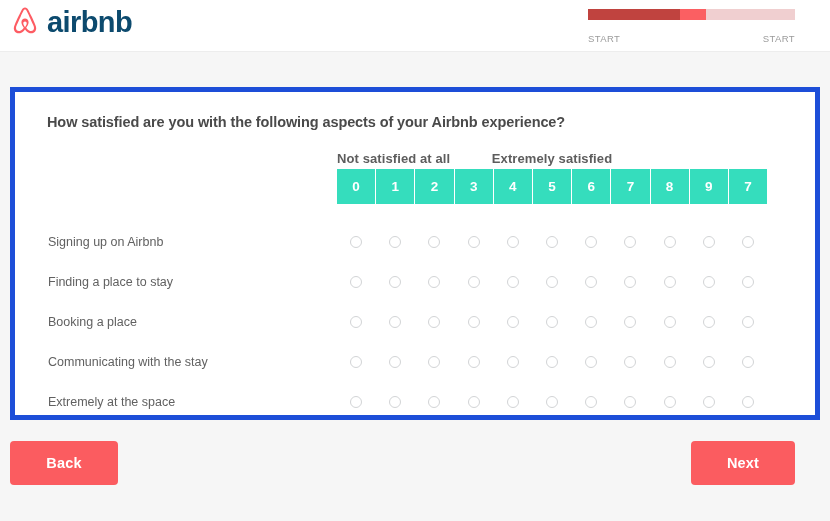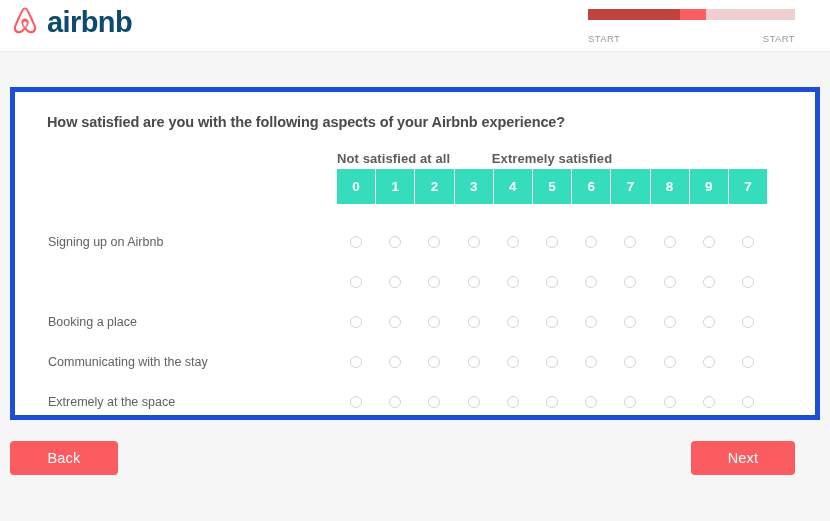--- a/index.html
+++ b/index.html
@@ -190,26 +190,26 @@
     border-radius: 50%;
     border: 1.4px solid #d2d4d6;
     background: #ffffff;
     box-sizing: border-box;
     cursor: pointer;
   }
 
   
   .btn {
     position: absolute;
-    height: 34px;
+    height: 44px;
     border-radius: 4px;
     background: #fb5c60;
     color: #ffffff;
     font-size: 14.5px;
-    font-weight: 400;
+    font-weight: 700;
     border: none;
     display: flex;
     align-items: center;
     justify-content: center;
     cursor: pointer;
     font-family: "Liberation Sans", sans-serif;
     letter-spacing: 0.2px;
   }
   .btn-back { left: 10px;  top: 441px; width: 108px; }
   .btn-next { left: 691px; top: 441px; width: 104px; text-align: right; }
@@ -291,20 +291,21 @@
             </div>
             <div class="option-cell">
               <span class="radio"></span>
             </div>
             <div class="option-cell">
               <span class="radio"></span>
             </div>
           </div>
         </div>
         <div class="matrix-row" style="top: 170px;">
+          <div class="row-label">Finding a place to stay</div>
           <div class="row-options">
             <div class="option-cell">
               <span class="radio"></span>
             </div>
             <div class="option-cell">
               <span class="radio"></span>
             </div>
             <div class="option-cell">
               <span class="radio"></span>
             </div>

